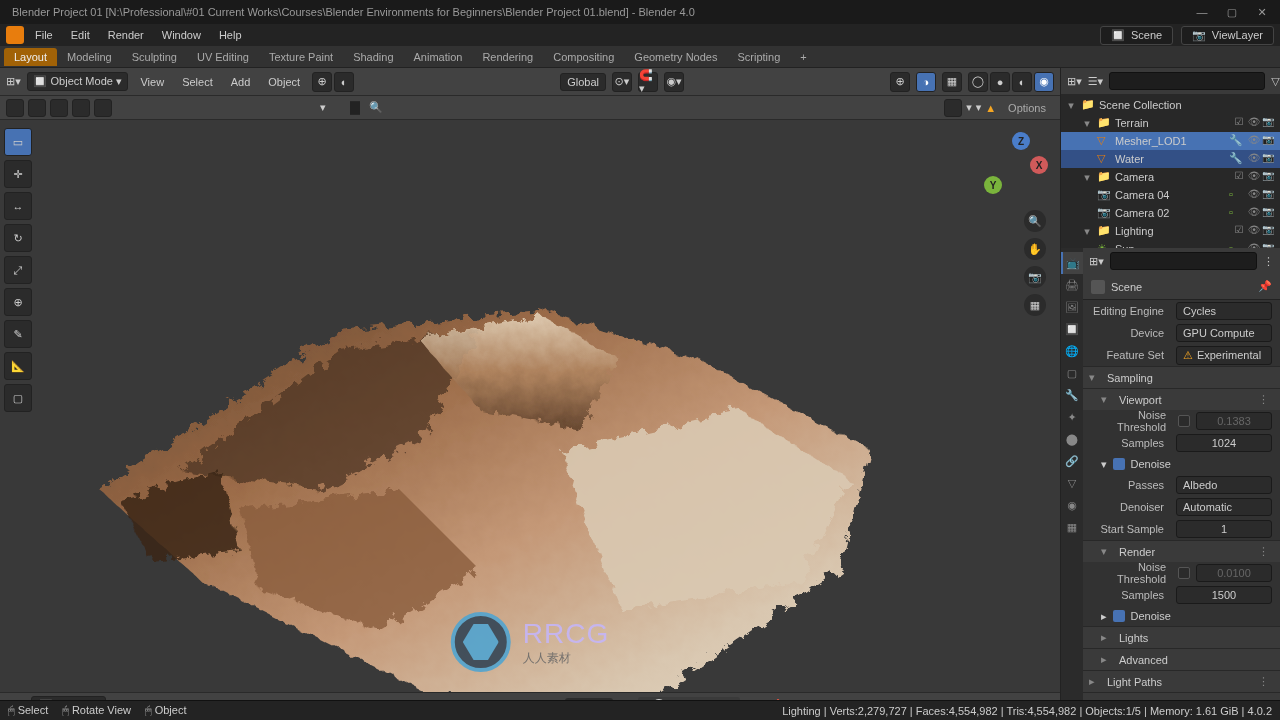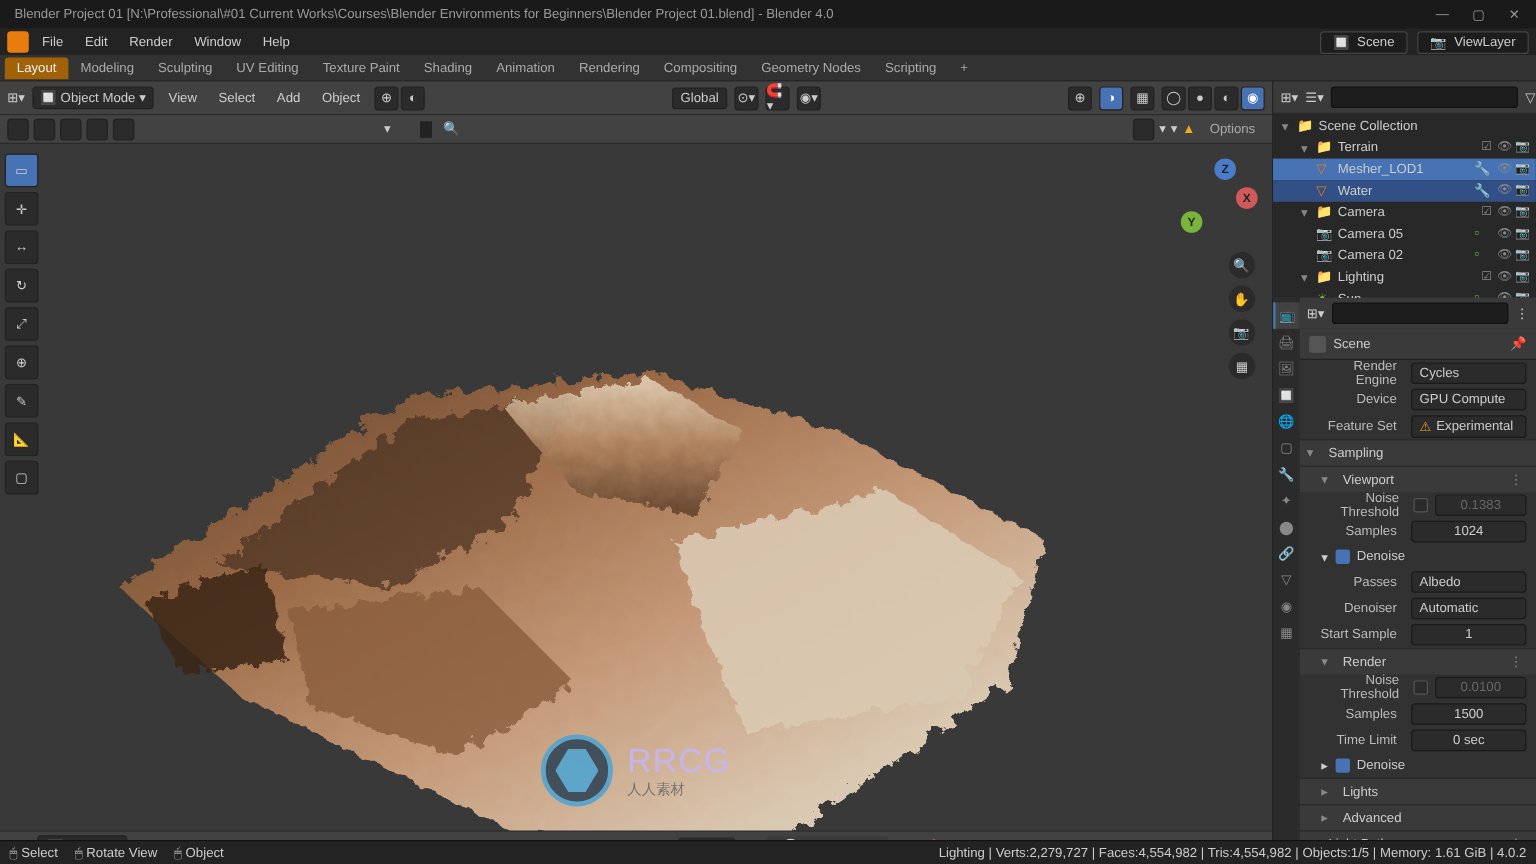--- a/index.html
+++ b/index.html
@@ -336,21 +336,21 @@
             <span class="lbl">Camera</span>
           <span class="vis">
               <span class="vi">☑</span>
               <span class="vi">👁</span>
               <span class="vi">📷</span>
             </span>
         </div>
         <div class="tree-row">
           <span class="ind" style="width:28px"></span>
             <span class="oic" style="color:#7ab43c">📷</span>
-            <span class="lbl">Camera 05</span>
+            <span class="lbl">Camera 04</span>
             <span class="oic" style="color:#7ab43c">▫</span>
           <span class="vis">
               <span class="vi">👁</span>
               <span class="vi">📷</span>
             </span>
         </div>
         <div class="tree-row">
           <span class="ind" style="width:28px"></span>
             <span class="oic" style="color:#7ab43c">📷</span>
             <span class="lbl">Camera 02</span>
@@ -407,21 +407,21 @@
           <span>⋮</span>
         </div>
         <div class="props-crumb">
           <span class="sic"></span>
           <span>Scene</span>
           <span style="flex:1"></span>
           <span>📌</span>
         </div>
 
         <div class="prop-row">
-          <span class="plbl">Render Engine</span>
+          <span class="plbl">Editing Engine</span>
           <span class="pval dd">Cycles</span>
         </div>
         <div class="prop-row">
           <span class="plbl">Device</span>
           <span class="pval dd">GPU Compute</span>
         </div>
         <div class="prop-row">
           <span class="plbl">Feature Set</span>
           <span class="pval dd">
               <span class="warn">⚠</span>
@@ -471,24 +471,20 @@
             <span class="opts">⋮</span>
           </div>
         <div class="prop-row">
           <span class="plbl">Noise Threshold</span>
           <span style="width:12px;height:12px;background:#2b2b2b;border:1px solid #555;border-radius:2px"></span>
           <span class="pval" style="width:76px;color:#666">0.0100</span>
         </div>
         <div class="prop-row">
           <span class="plbl">Samples</span>
           <span class="pval">1500</span>
-        </div>
-        <div class="prop-row">
-          <span class="plbl">Time Limit</span>
-          <span class="pval">0 sec</span>
         </div>
         <div class="panel-sub">
             <span class="tw">▸</span>
             <span class="cb"></span>
             <span>Denoise</span>
           </div>
         <div class="panel-hdr" style="padding-left:18px">
             <span class="tw">▸</span>
             <span class="phlbl">Lights</span>
           </div>

